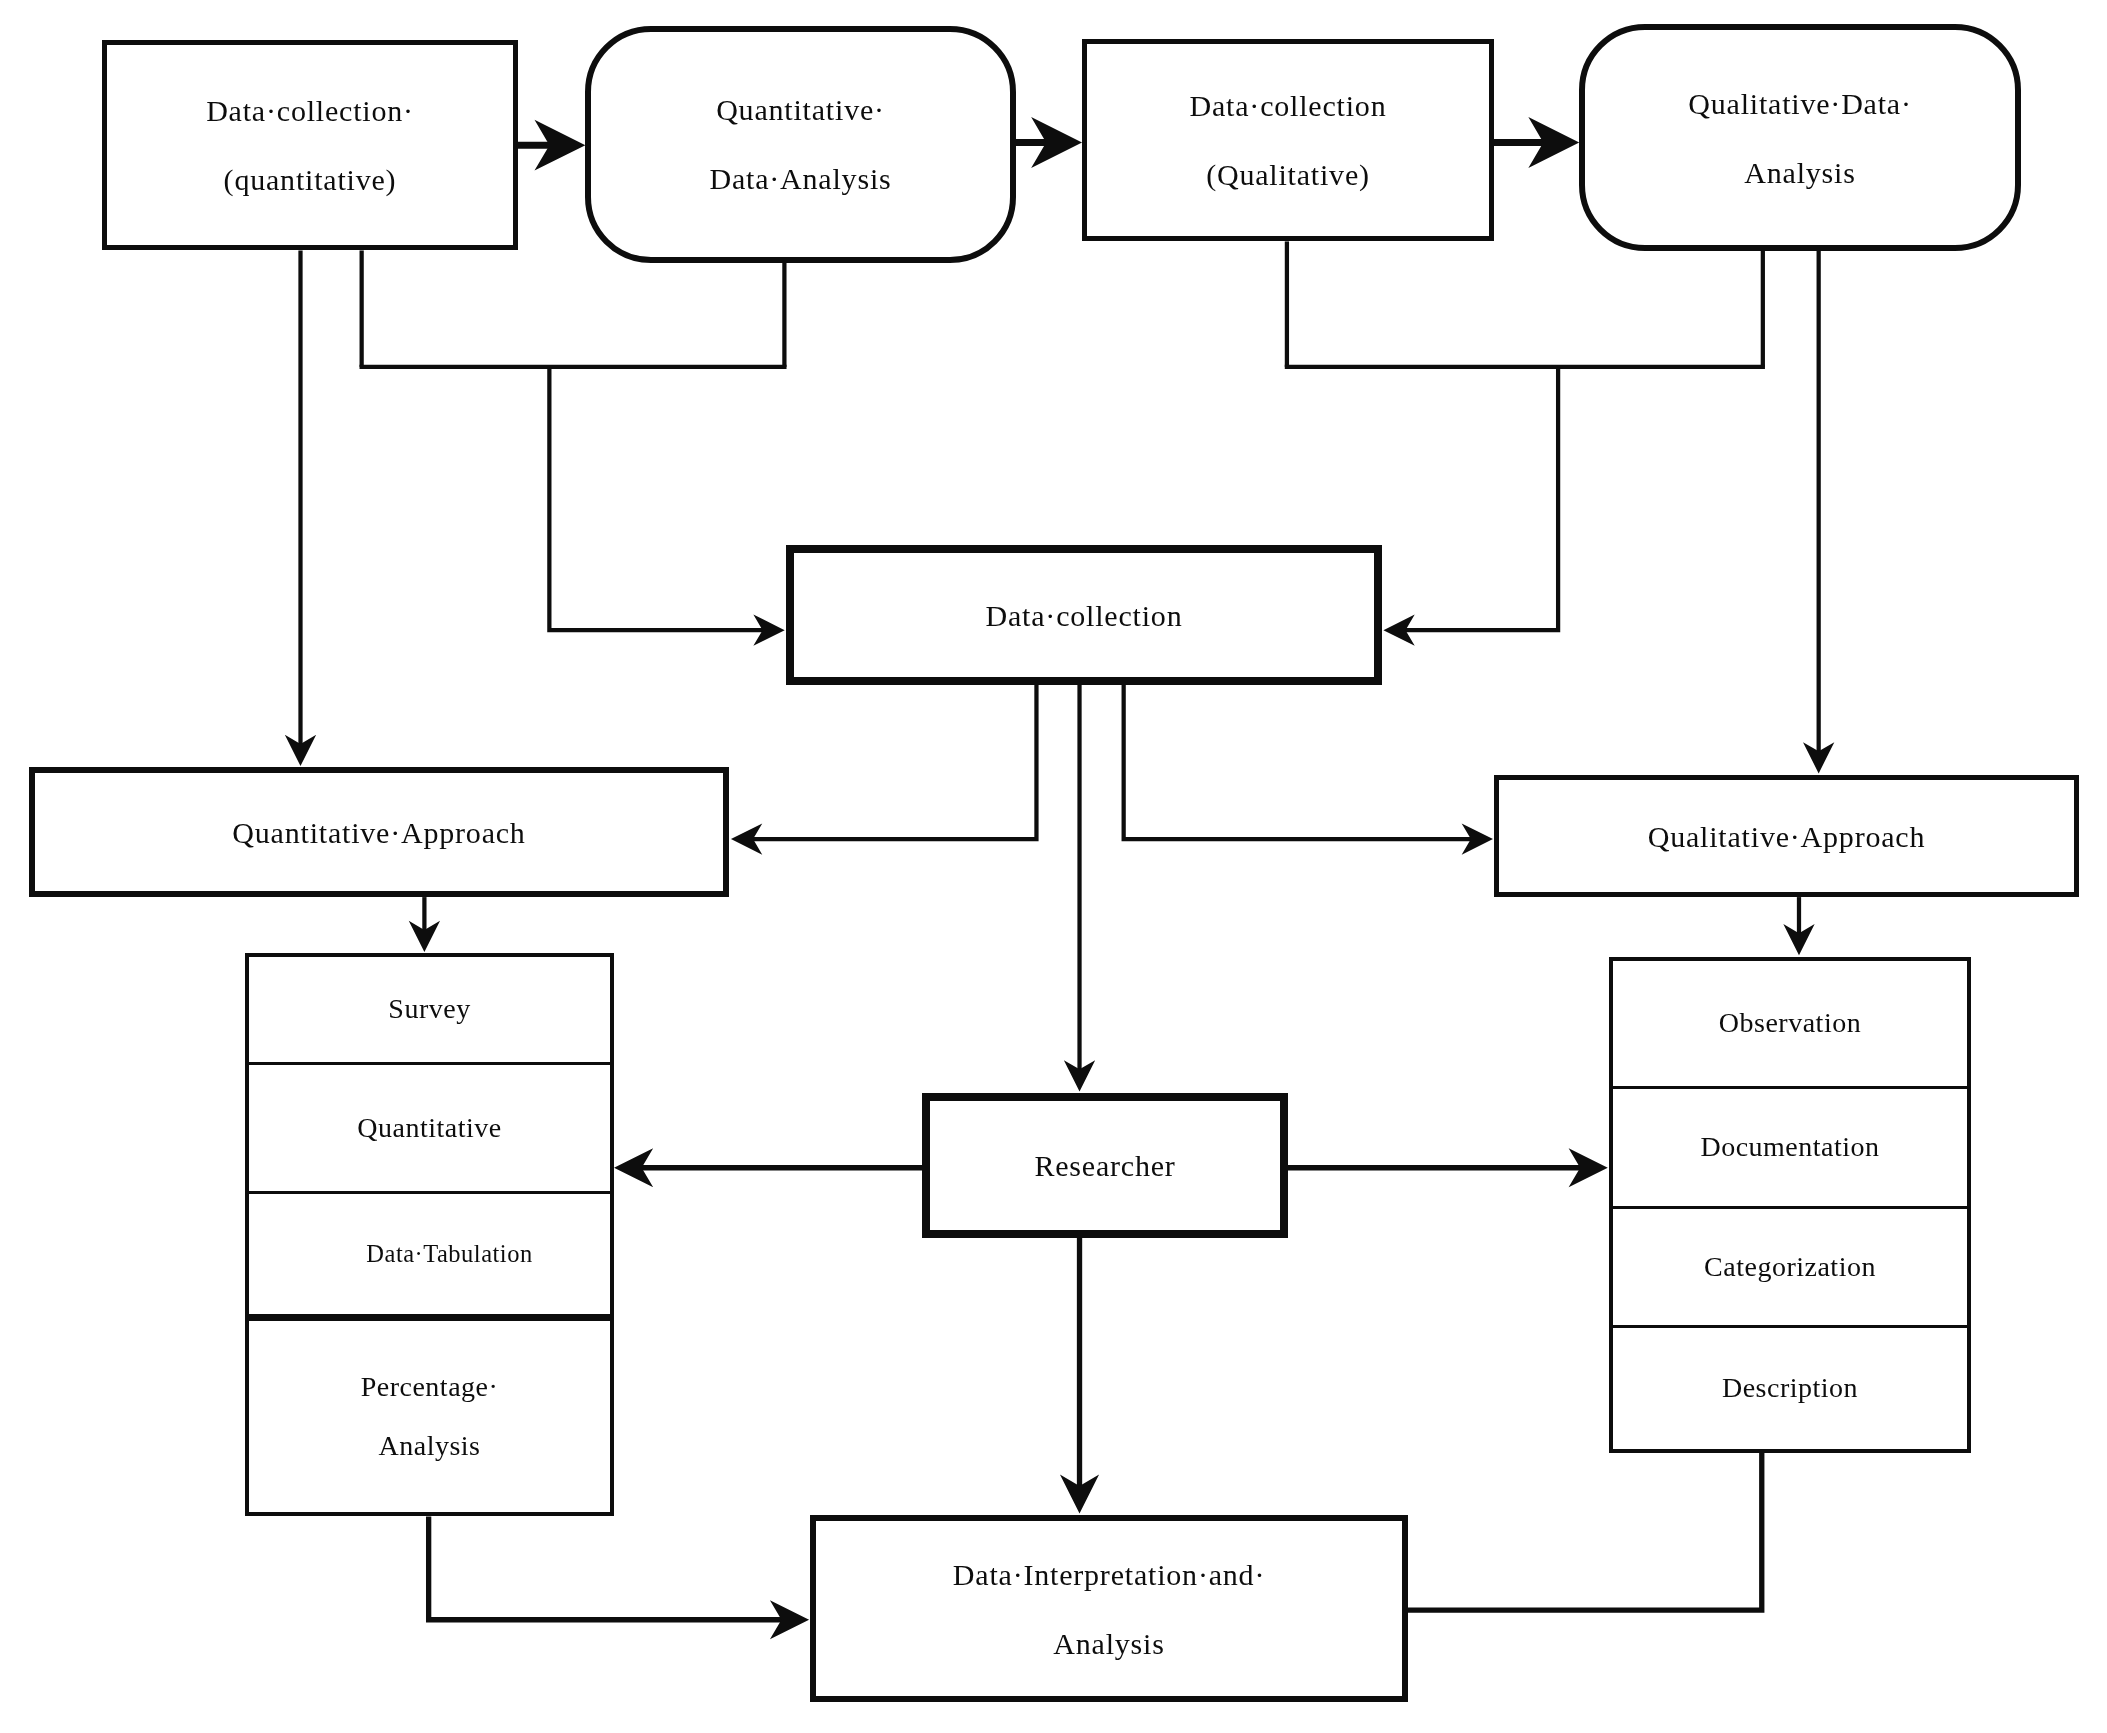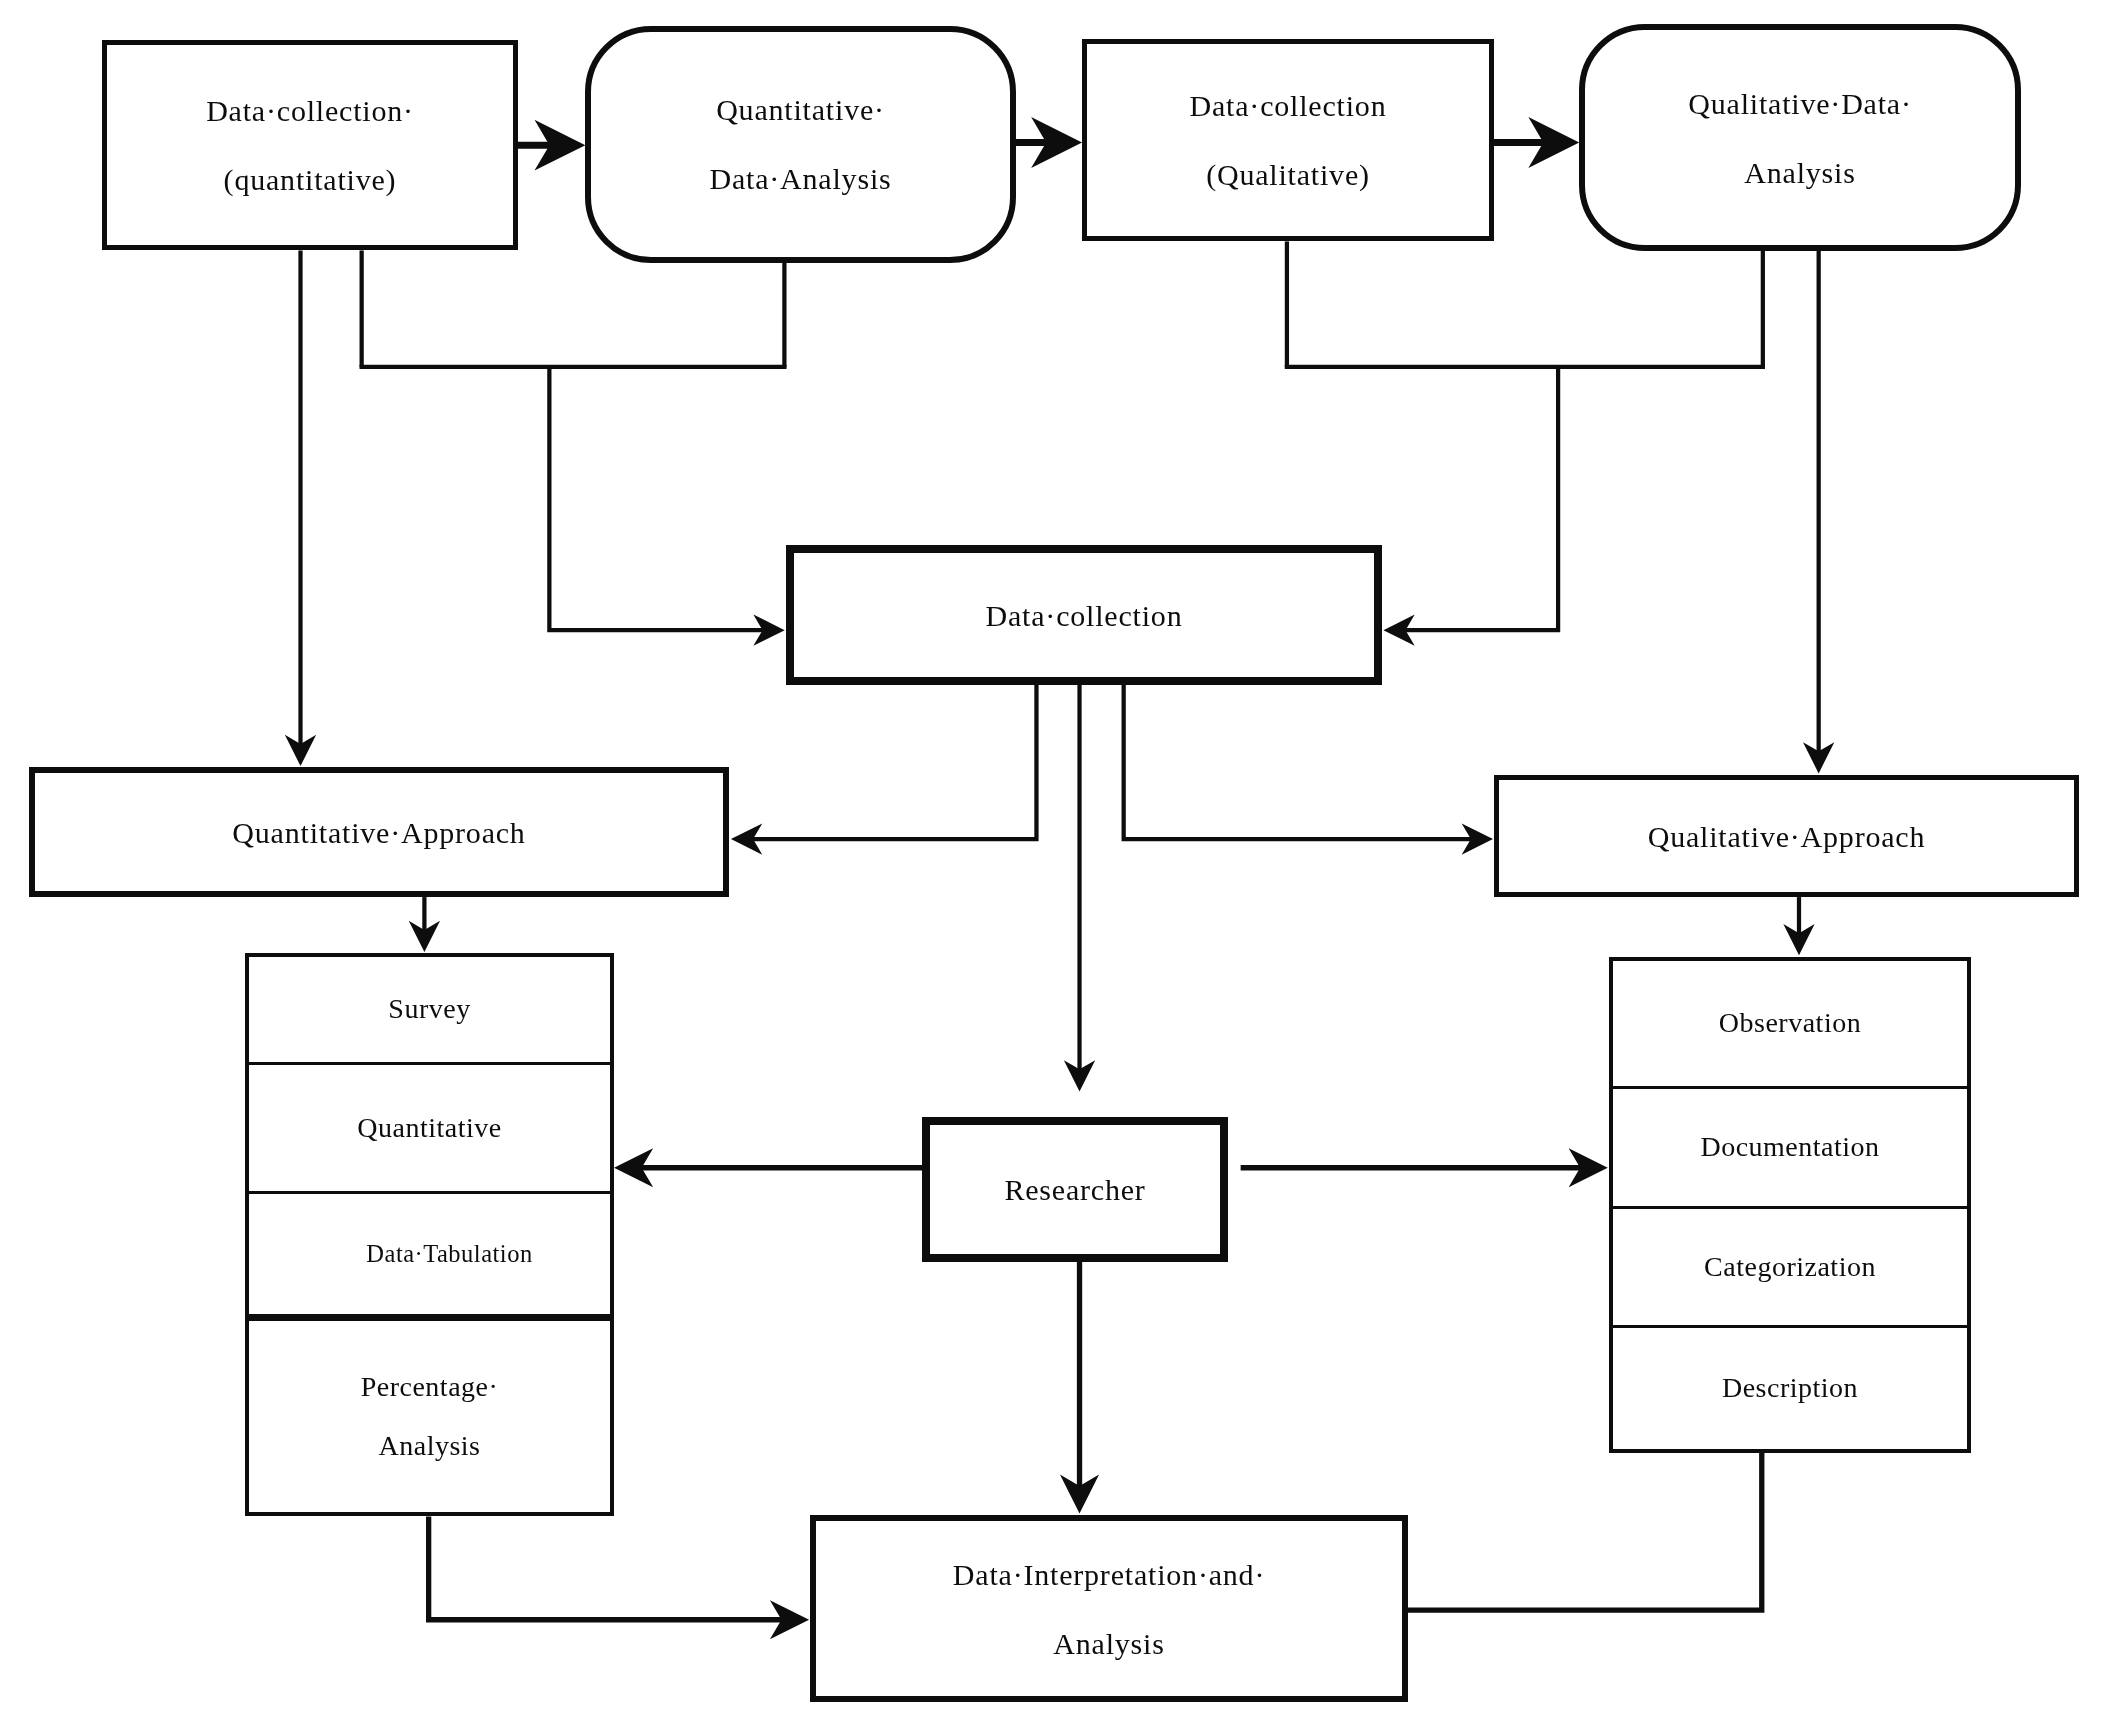--- a/index.html
+++ b/index.html
@@ -143,21 +143,21 @@
     </div>
     <div class="cell small" style="height:132px;padding-left:40px;">
       <span class="ln">Data·Tabulation</span>
     </div>
     <div class="cell bt12" style="height:212px;">
       <span class="ln">Percentage·</span>
       <span class="ln">Analysis</span>
     </div>
   </div>
 
-  <div class="node b16" style="left:922px; top:1117px; width:306px; height:145px;">
+  <div class="node b16" style="left:922px; top:1093px; width:366px; height:145px;">
     <span class="ln">Researcher</span>
   </div>
 
   <div class="stack" style="left:1609px; top:957px; width:362px; height:496px;">
     <div class="cell" style="height:125px;">
       <span class="ln">Observation</span>
     </div>
     <div class="cell" style="height:120px;">
       <span class="ln">Documentation</span>
     </div>

